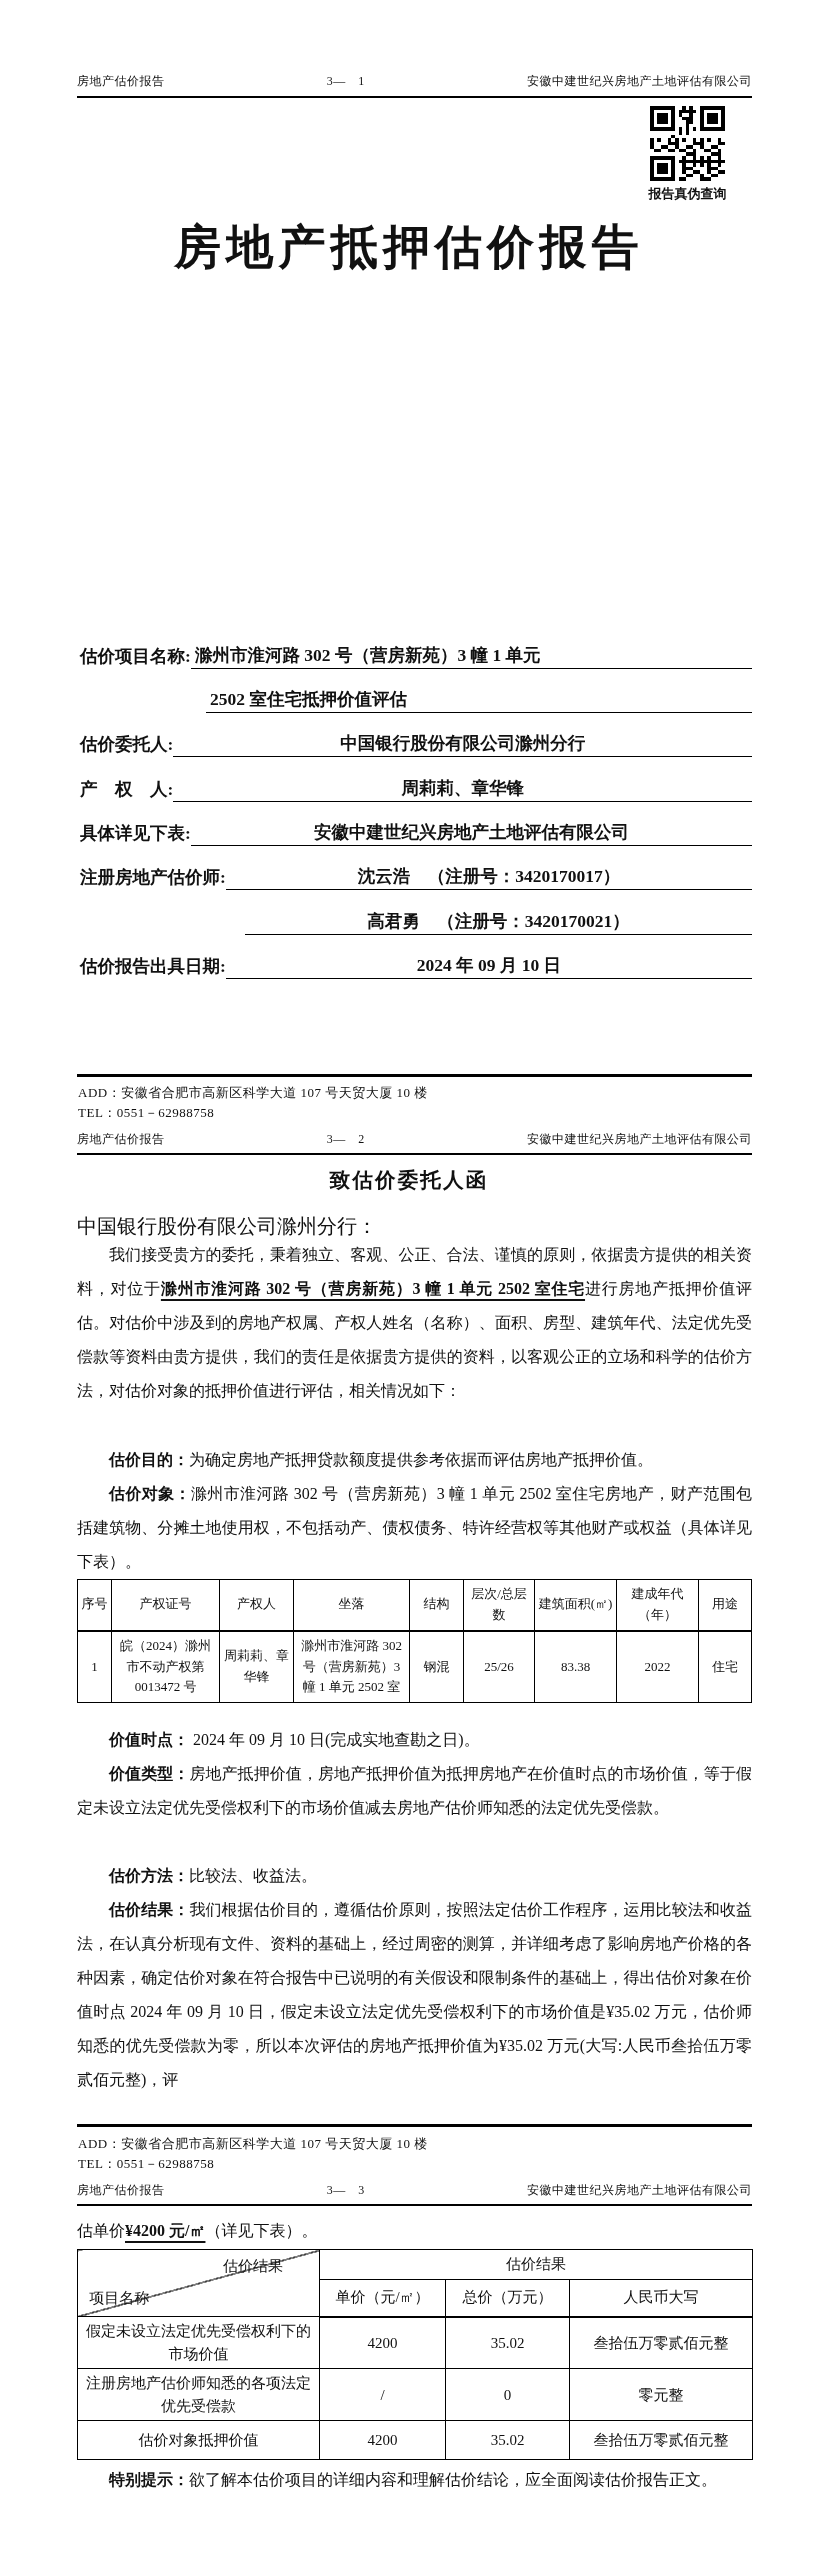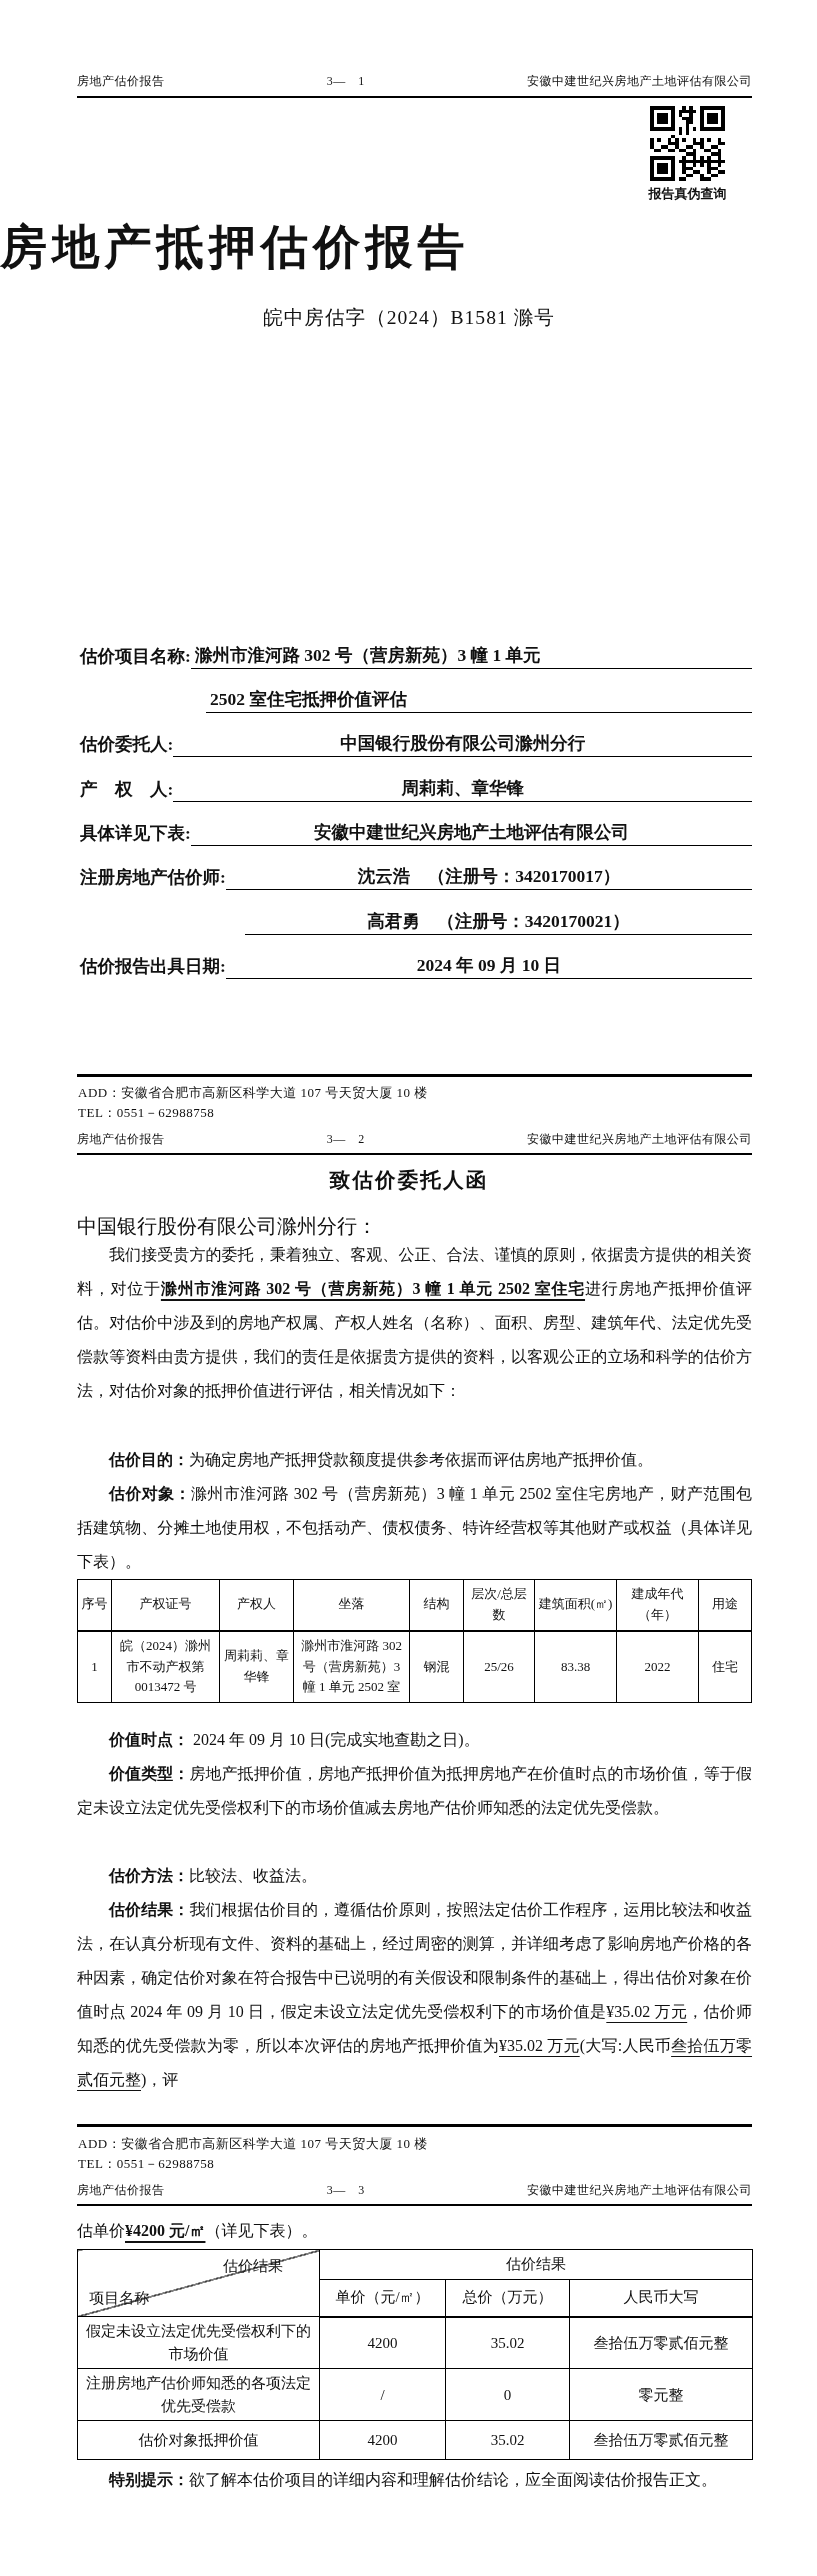--- a/index.html
+++ b/index.html
@@ -7,40 +7,40 @@
   #doc { position:relative; width:818px; height:3300px; background:#fff; overflow:hidden; }
 
   .pagehdr { position:absolute; left:77px; width:675px; display:flex; justify-content:space-between;
              font-size:12px; letter-spacing:0.5px; }
   .rule { position:absolute; left:77px; width:675px; height:2.1px; background:#000; }
   .rule.thick { height:2.6px; }
 
   .qr-wrap { position:absolute; }
   .qr-label { position:absolute; text-align:center; font-weight:bold; font-size:13px; }
 
-  .cover-title { position:absolute; left:0; width:100%; text-align:left; font-size:47px;
+  .cover-title { position:absolute; left:0; width:100%; text-align:center; font-size:47px;
                  font-weight:bold; letter-spacing:5.2px; }
   .cover-docno { position:absolute; left:0; width:100%; text-align:center; font-size:19.6px; letter-spacing:1px; }
 
   .fieldrow { position:absolute; left:80px; width:672px; height:29px; display:flex; align-items:flex-end;
               font-size:17.5px; font-weight:bold; }
   .flabel { white-space:nowrap; padding-bottom:1px; }
   .fspacer { flex:0 0 auto; }
   .fval { flex:1; border-bottom:1.5px solid #000; padding:0 4.1px 1px 4.1px; text-align:center; white-space:nowrap; }
   .fval.left { text-align:left; }
 
   .ftr { position:absolute; left:78px; font-size:13px; letter-spacing:0.5px; }
 
   .letter-title { position:absolute; left:0; width:100%; text-align:center; font-size:20.6px;
                   font-weight:bold; letter-spacing:2.1px; }
   .salutation { position:absolute; left:77px; width:675px; font-size:20px; }
   .para { position:absolute; left:77px; width:675px; font-size:16px; line-height:34px; text-align:justify; }
   .para.indent { text-indent:32px; }
   .b { font-weight:bold; }
-  .u  { text-decoration:underline; text-decoration-thickness:1px; text-underline-offset:5.2px; }
+  .u  { text-decoration-thickness:1px; text-underline-offset:5.2px; }
   .bu { font-weight:bold; text-decoration:underline; text-decoration-thickness:1.5px; text-underline-offset:5.2px; }
 
   table { position:absolute; left:77px; width:675px; border-collapse:collapse; table-layout:fixed; }
   td, th { border:1px solid #000; text-align:center; vertical-align:middle; font-weight:normal; }
   #table1 td, #table1 th { font-size:13px; line-height:1.6; padding:4.1px 2.1px; }
   #table1 tr.hdr th { border-bottom:2.1px solid #000; }
   #table2 td, #table2 th { font-size:15px; line-height:1.5; padding:3.1px 4.1px; }
   #table2 .subhdr th { border-bottom:2.1px solid #000; }
 
   .diagcell { position:relative; background:
@@ -177,21 +177,20 @@
         <rect x="18" y="19" width="1" height="1" fill="#000"></rect>
         <rect x="8" y="20" width="1" height="1" fill="#000"></rect>
         <rect x="9" y="20" width="1" height="1" fill="#000"></rect>
         <rect x="14" y="20" width="1" height="1" fill="#000"></rect>
         <rect x="15" y="20" width="1" height="1" fill="#000"></rect>
         <rect x="16" y="20" width="1" height="1" fill="#000"></rect>
       </svg></div>
   <div class="qr-label" style="left:624px; top:185px; width:127px;">报告真伪查询</div>
 
   <div class="cover-title" style="top:216px;">房地产抵押估价报告</div>
-  <div class="cover-docno" style="top:304px;">皖中房估字（2024）B1581 滁号</div>
 
   <div class="fieldrow" style="top:640px;">
     <span class="flabel">估价项目名称:</span>
     <span class="fval left">滁州市淮河路 302 号（营房新苑）3 幢 1 单元</span>
   </div>
   <div class="fieldrow" style="top:684px;">
     <span class="fspacer" style="width:126px;"></span>
     <span class="fval left">2502 室住宅抵押价值评估</span>
   </div>
   <div class="fieldrow" style="top:728px;">

